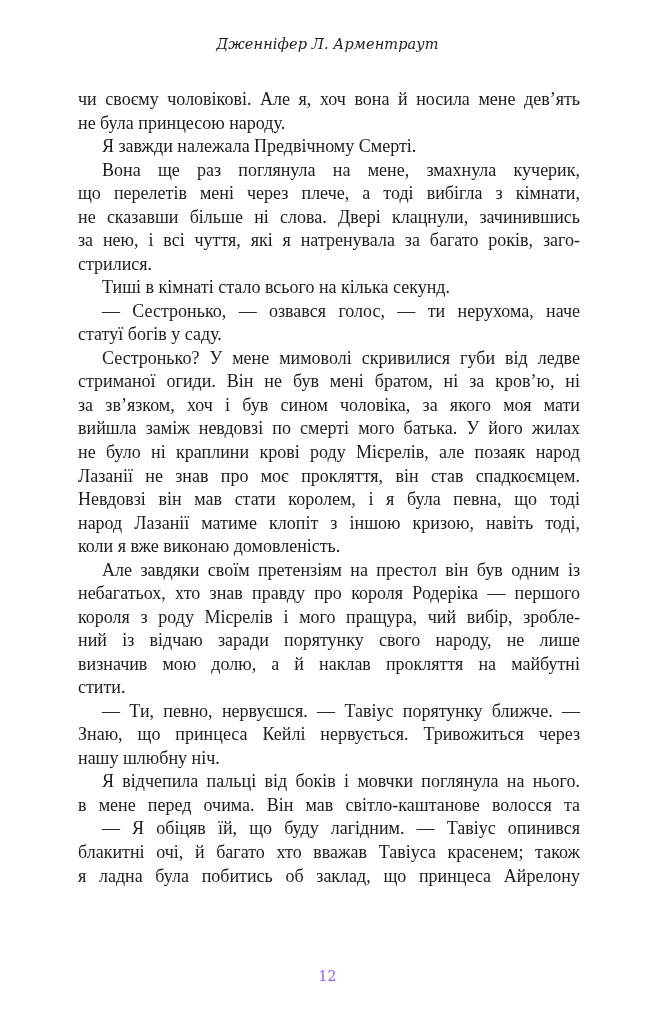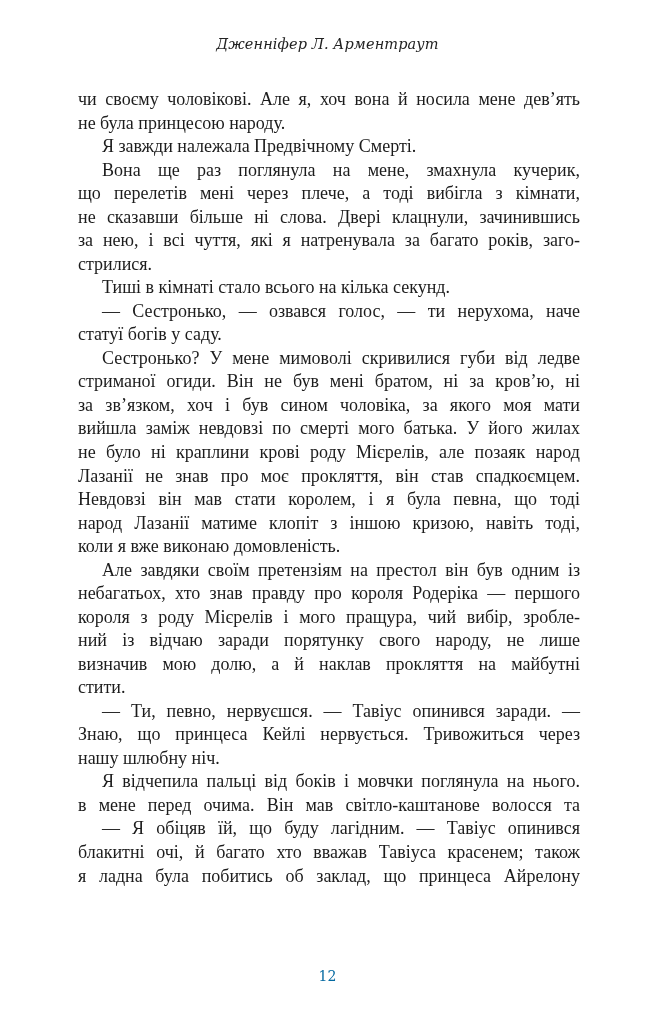--- a/index.html
+++ b/index.html
@@ -58,21 +58,21 @@
       text-align-last: left;
     }
     .folio {
       position: absolute;
       top: 968px;
       left: 0;
       width: 655px;
       text-align: center;
       font-family: "DejaVu Serif", "Liberation Serif", serif;
       font-size: 14px;
-      color: #0369a1;
+      color: #8b5cf6;
     }
   </style>
 </head>
 <body>
 
 <div class="page">
   <div class="running-head">Дженніфер Л. Арментраут</div>
 
   <div class="body-text" id="body-text">
       <span class="line">чи своєму чоловікові. Але я, хоч вона й носила мене дев’ять</span>
@@ -94,21 +94,21 @@
       <span class="line">Лазанії не знав про моє прокляття, він став спадкоємцем.</span>
       <span class="line">Невдовзі він мав стати королем, і я була певна, що тоді</span>
       <span class="line">народ Лазанії матиме клопіт з іншою кризою, навіть тоді,</span>
       <span class="line last">коли я вже виконаю домовленість.</span>
       <span class="line indent">Але завдяки своїм претензіям на престол він був одним із</span>
       <span class="line">небагатьох, хто знав правду про короля Родеріка — першого</span>
       <span class="line">короля з роду Мієрелів і мого пращура, чий вибір, зробле-</span>
       <span class="line">ний із відчаю заради порятунку свого народу, не лише</span>
       <span class="line">визначив мою долю, а й наклав прокляття на майбутні</span>
       <span class="line last">стити.</span>
-      <span class="line indent">— Ти, певно, нервуєшся. — Тавіус опинився заради. —</span>
+      <span class="line indent">— Ти, певно, нервуєшся. — Тавіус порятунку ближче. —</span>
       <span class="line">Знаю, що принцеса Кейлі нервується. Тривожиться через</span>
       <span class="line last">нашу шлюбну ніч.</span>
       <span class="line indent">Я відчепила пальці від боків і мовчки поглянула на нього.</span>
       <span class="line">в мене перед очима. Він мав світло-каштанове волосся та</span>
       <span class="line indent">— Я обіцяв їй, що буду лагідним. — Тавіус опинився</span>
       <span class="line">блакитні очі, й багато хто вважав Тавіуса красенем; також</span>
       <span class="line">я ладна була побитись об заклад, що принцеса Айрелону</span>
     </div>
 
   <div class="folio">12</div>

